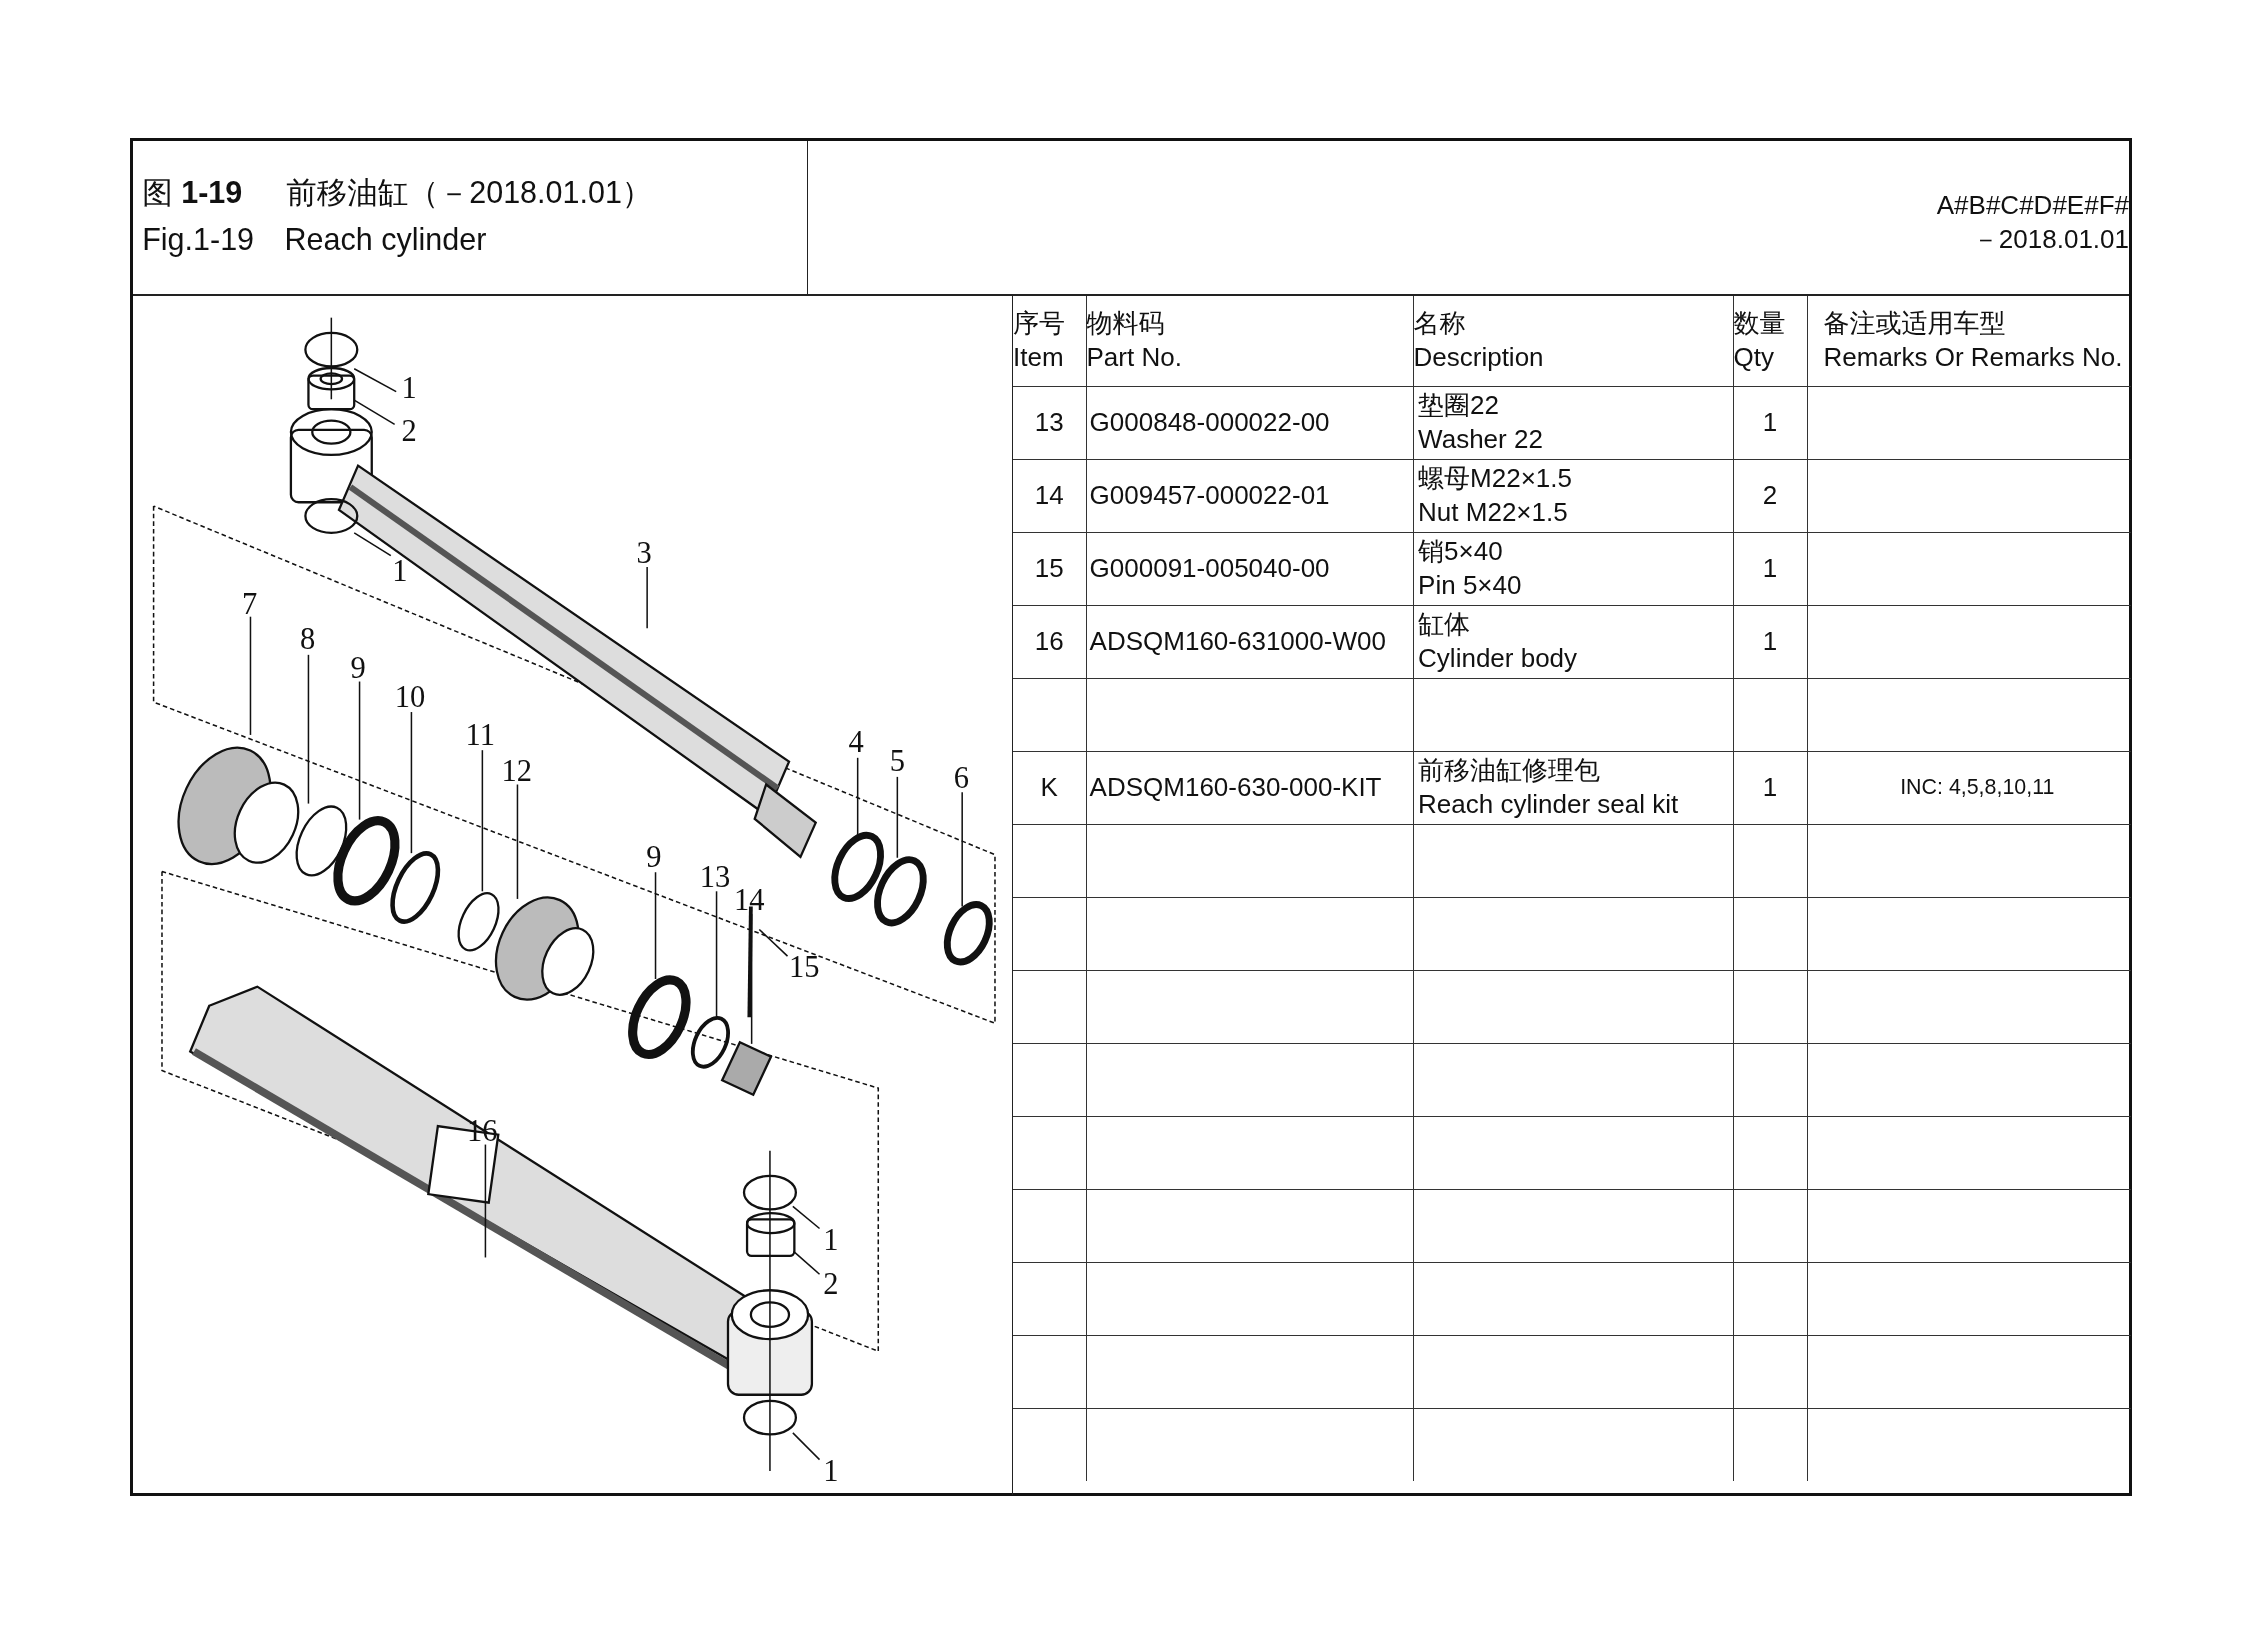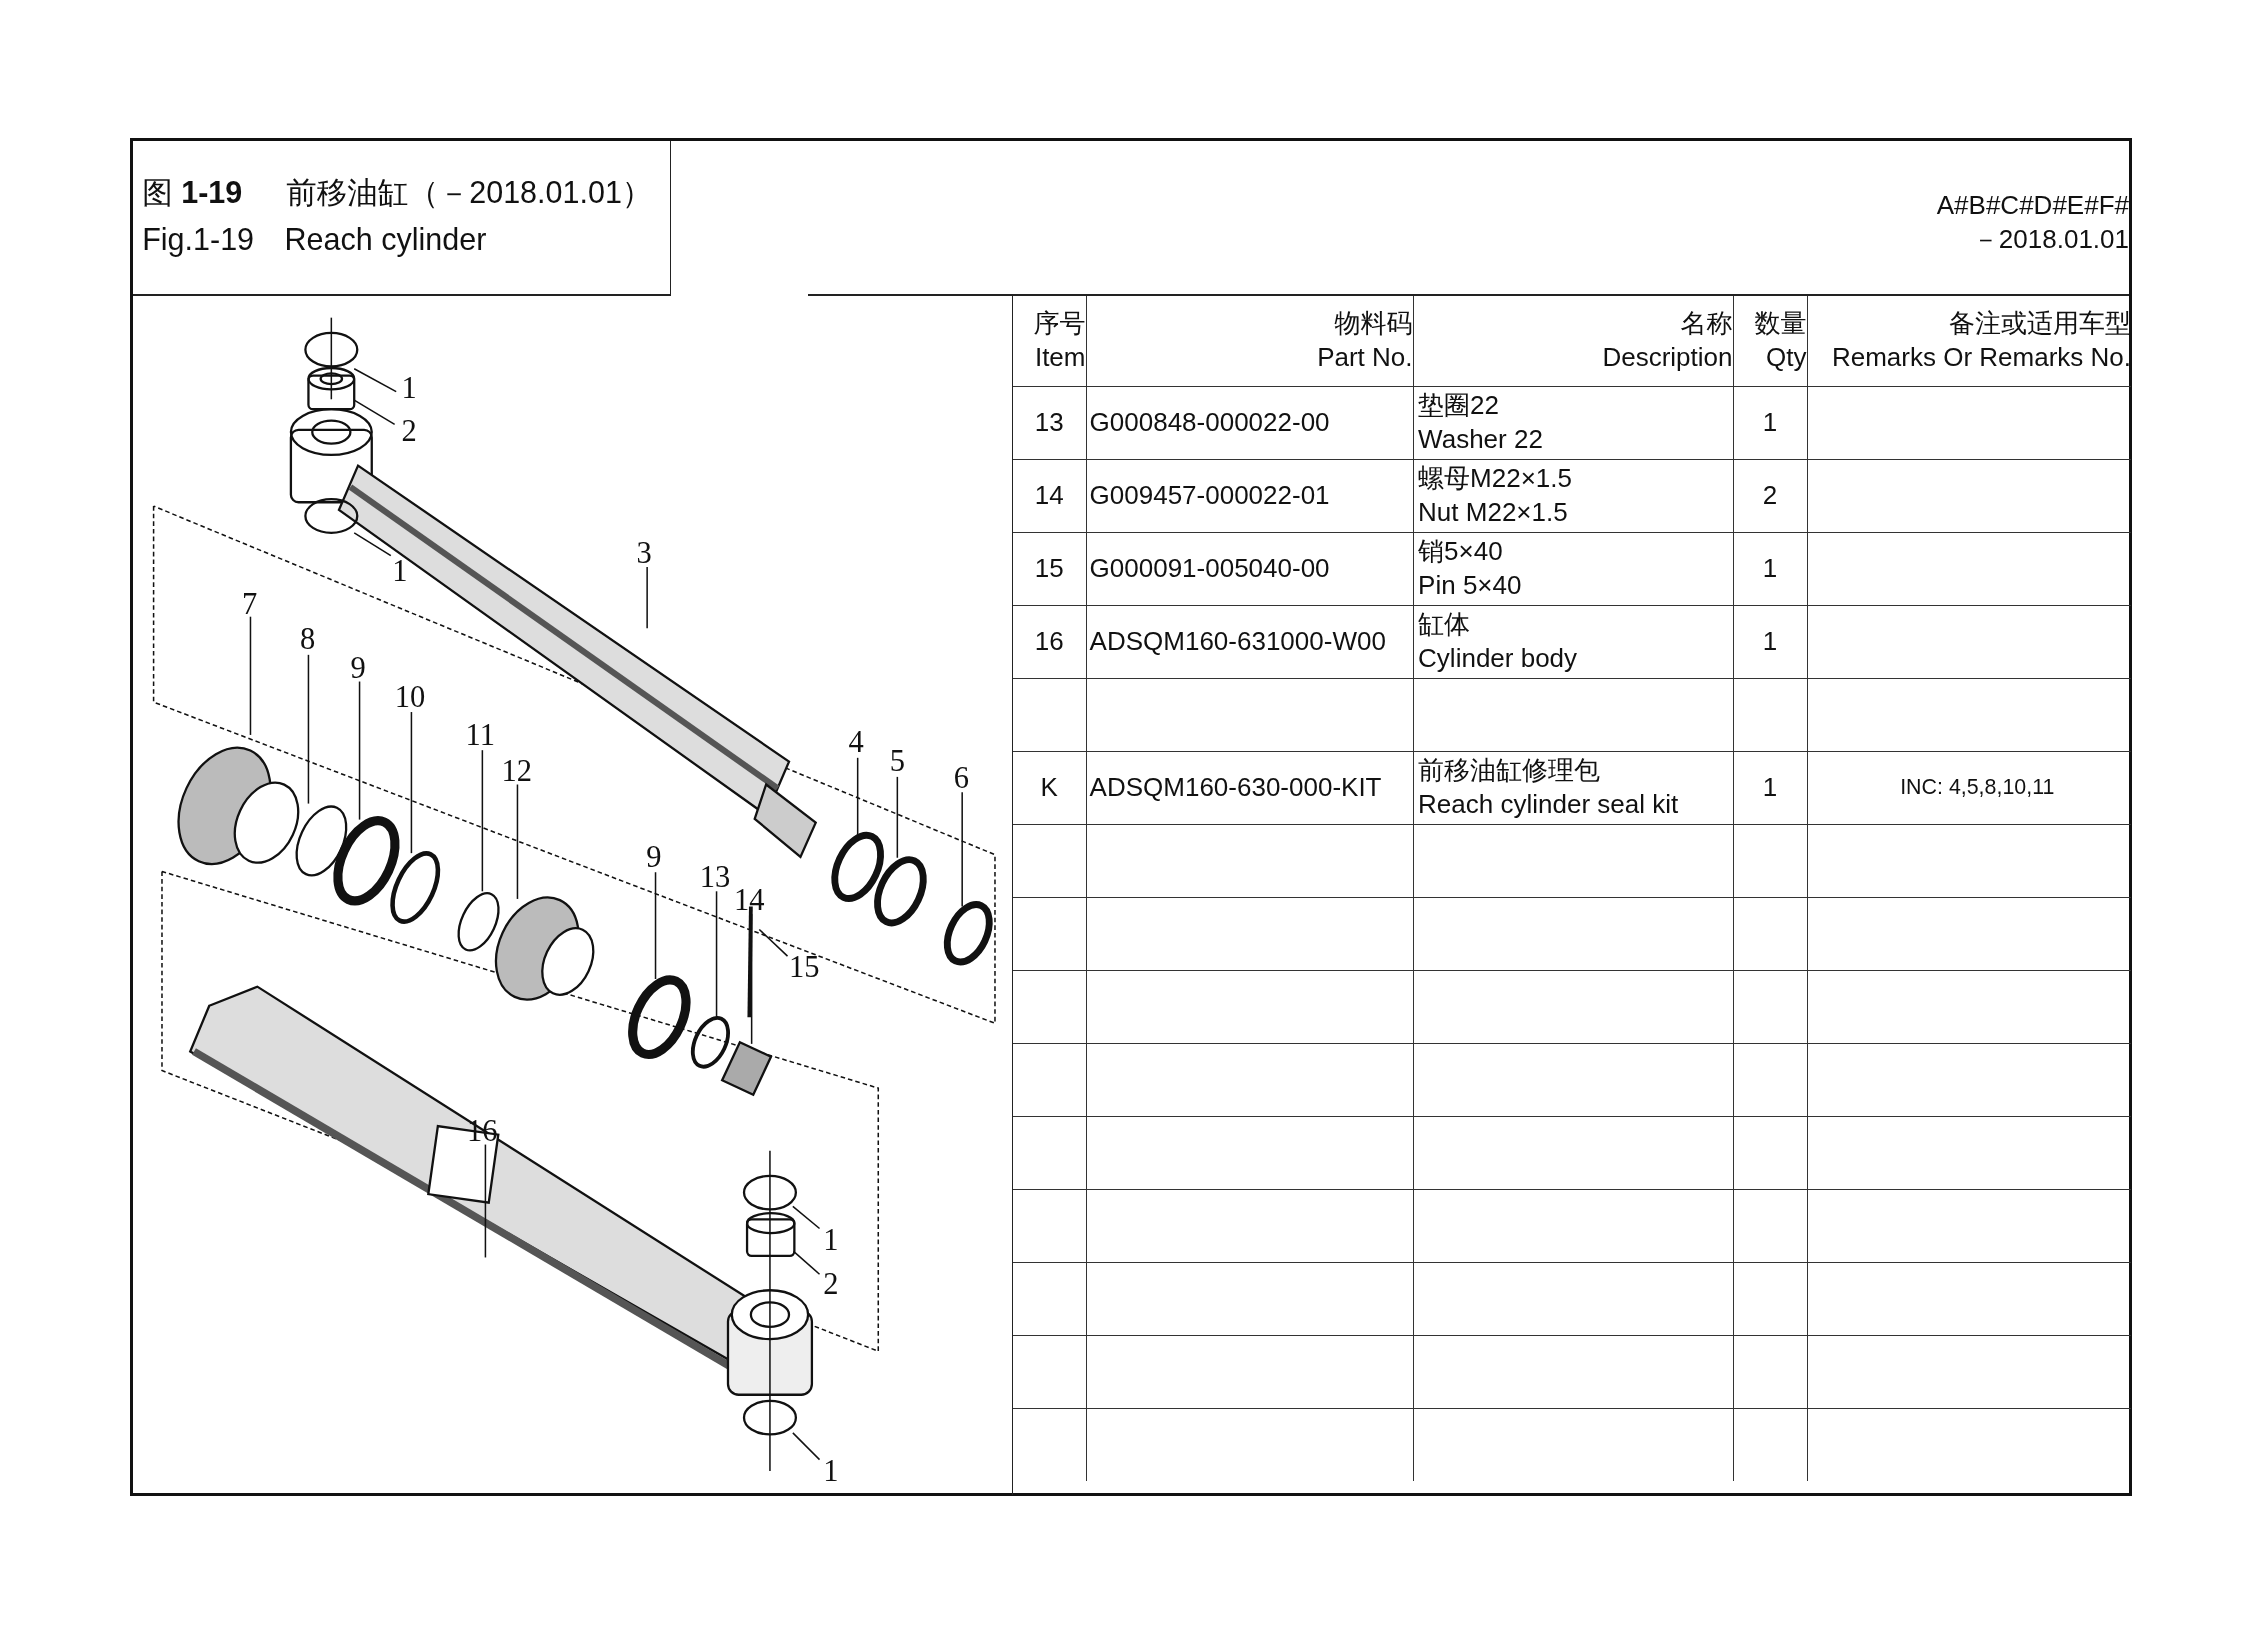--- a/index.html
+++ b/index.html
@@ -1,34 +1,34 @@
 <!DOCTYPE html>
 <html style="font-size:12.2px"><head>
 <meta charset="utf-8">
 <style>
   html,body{margin:0;padding:0;background:#ffffff;}
   body{width:2250px;height:1645px;position:relative;overflow:hidden;font-family:"Liberation Sans","DejaVu Sans",sans-serif;color:#111;}
   .frame{position:absolute;left:130px;top:138px;width:2002px;height:1358px;border:3.8px solid #111;box-sizing:border-box;}
-  .hdr-left{position:absolute;left:0;top:0;width:538px;height:155px;border-right:1.5px solid #222;border-bottom:2.3px solid #222;box-sizing:border-box;}
+  .hdr-left{position:absolute;left:0;top:0;width:675px;height:155px;border-right:1.5px solid #222;border-bottom:2.3px solid #222;box-sizing:border-box;}
   .hdr-right{position:absolute;left:675px;top:0;right:0;height:155px;border-bottom:2.3px solid #222;box-sizing:border-box;text-align:right;}
   .title-cn{position:absolute;left:9.2px;top:32px;font-size:30.5px;white-space:nowrap;}
   .title-en{position:absolute;left:9.2px;top:81px;font-size:30.5px;font-weight:normal;white-space:nowrap;}
   .title-cn .b{font-weight:bold;}
   .gap{display:inline-block;width:44px;}
   .gap2{display:inline-block;width:30.5px;}
   .hr-line1{position:absolute;left:0;right:0;top:49px;font-size:26px;}
   .hr-line2{position:absolute;left:0;right:0;top:81px;font-size:26px;}
   .diagram{position:absolute;left:0;top:155px;width:880px;height:1199px;border-right:1.5px solid #222;box-sizing:border-box;}
   .diagram svg{position:absolute;left:0;top:0;}
   table.parts{position:absolute;left:880px;top:155px;width:1118px;border-collapse:collapse;table-layout:fixed;}
   table.parts td, table.parts th{border:1.5px solid #333;padding:0;font-weight:normal;font-size:26px;line-height:1.3;}
   table.parts tr:first-child th{border-top:none;}
   table.parts th:last-child, table.parts td:last-child{border-right:none;padding-left:16px;}
   table.parts th:first-child, table.parts td:first-child{border-left:none;}
-  table.parts thead th{height:90px;text-align:right;vertical-align:middle;}
+  table.parts thead th{height:90px;text-align:left;vertical-align:middle;}
   table.parts tbody td{height:72px;vertical-align:middle;}
   .c-item{text-align:center;}
   .c-part{text-align:left;padding-left:3.1px !important;white-space:nowrap;}
   .c-desc{text-align:left;padding-left:4.6px !important;margin-top:36px;}
   .c-qty{text-align:center;}
   .c-rem{text-align:center;font-size:21.4px !important;}
   .sub{display:block;}
   .callout{font-family:"Liberation Serif","DejaVu Serif",serif;font-size:40px;fill:#111;}
 </style>
 </head>

